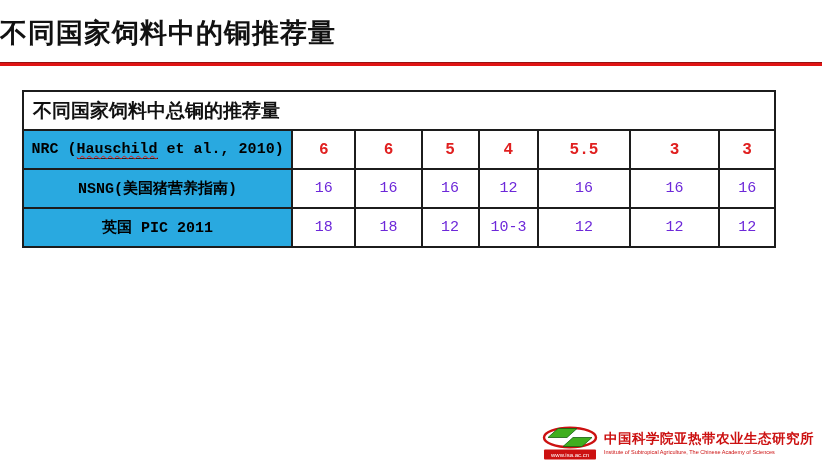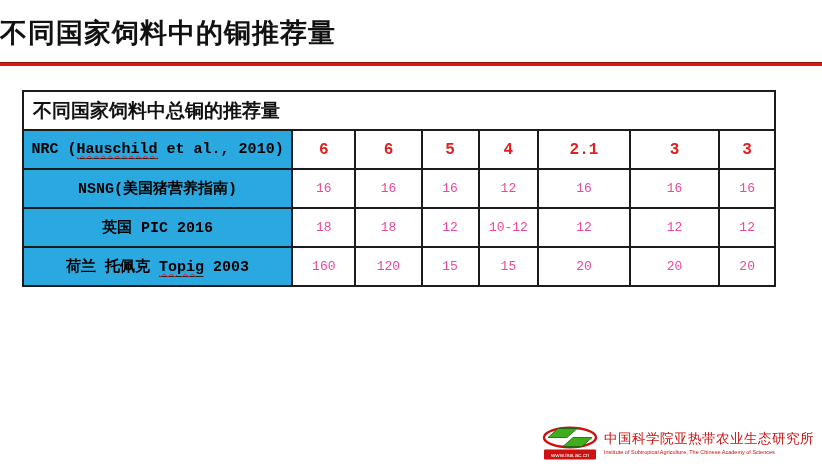--- a/index.html
+++ b/index.html
@@ -67,22 +67,22 @@
   .data-row td { height: 37px; }
   .label-cell {
     background: var(--header-blue, #29a9e0);
     color: #000000;
     font-weight: bold;
     font-size: 15px;
     white-space: nowrap;
   }
   .num-cell {
     background: #ffffff;
-    color: #ec4899;
-    font-size: 13px;
+    color: #6d28d9;
+    font-size: 15px;
   }
   .num-cell.red {
     color: var(--highlight-red, #e02020);
     font-weight: bold;
     font-size: 16px;
   }
   .spellcheck {
     border-bottom: 1px solid #222222;
     text-decoration: underline wavy var(--highlight-red, #e02020);
     text-decoration-thickness: 1px;
@@ -102,21 +102,21 @@
   .emblem .banner { fill: var(--logo-red, #cc1111); }
   .emblem .url-text {
     fill: #ffffff;
     font-size: 6px;
     font-family: "Liberation Sans", sans-serif;
   }
   .logo-text { display: flex; flex-direction: column; line-height: 1.1; }
   .logo-cn {
     color: var(--logo-red, #cc1111);
     font-family: "Liberation Serif", "DejaVu Serif", serif;
-    font-weight: normal;
+    font-weight: bold;
     font-size: 13.5px;
     white-space: nowrap;
     letter-spacing: 0.5px;
   }
   .logo-en {
     color: var(--logo-red, #cc1111);
     font-size: 6px;
     white-space: nowrap;
     transform: scaleX(0.92);
     transform-origin: left center;
@@ -146,53 +146,43 @@
       <tbody>
           <tr class="caption-row">
             <td class="caption-cell" colspan="8">不同国家饲料中总铜的推荐量</td>
           </tr>
           <tr class="data-row">
             <td class="label-cell"><span>NRC (</span><span class="spellcheck">Hauschild</span><span> et al., 2010)</span></td>
             <td class="num-cell red">6</td>
             <td class="num-cell red">6</td>
             <td class="num-cell red">5</td>
             <td class="num-cell red">4</td>
-            <td class="num-cell red">2.1</td>
+            <td class="num-cell red">5.5</td>
             <td class="num-cell red">3</td>
             <td class="num-cell red">3</td>
           </tr>
           <tr class="data-row">
             <td class="label-cell"><span>NSNG(美国猪营养指南)</span></td>
             <td class="num-cell">16</td>
             <td class="num-cell">16</td>
             <td class="num-cell">16</td>
             <td class="num-cell">12</td>
             <td class="num-cell">16</td>
             <td class="num-cell">16</td>
             <td class="num-cell">16</td>
           </tr>
           <tr class="data-row">
-            <td class="label-cell"><span>英国 PIC 2016</span></td>
+            <td class="label-cell"><span>英国 PIC 2011</span></td>
             <td class="num-cell">18</td>
             <td class="num-cell">18</td>
             <td class="num-cell">12</td>
-            <td class="num-cell">10-12</td>
-            <td class="num-cell">12</td>
-            <td class="num-cell">12</td>
-            <td class="num-cell">12</td>
-          </tr>
-          <tr class="data-row">
-            <td class="label-cell"><span>荷兰 托佩克 </span><span class="spellcheck">Topig</span><span> 2003</span></td>
-            <td class="num-cell">160</td>
-            <td class="num-cell">120</td>
-            <td class="num-cell">15</td>
-            <td class="num-cell">15</td>
-            <td class="num-cell">20</td>
-            <td class="num-cell">20</td>
-            <td class="num-cell">20</td>
+            <td class="num-cell">10-3</td>
+            <td class="num-cell">12</td>
+            <td class="num-cell">12</td>
+            <td class="num-cell">12</td>
           </tr>
         </tbody>
     </table>
   </div>
 
   <div class="logo">
     <svg class="emblem" width="56" height="35" viewBox="0 0 56 35">
       <ellipse class="ring" cx="28" cy="11.5" rx="26" ry="9.8"></ellipse>
       <polygon class="leaf" points="16,2.5 35,2.5 25,11.5 6,11.5"></polygon>
       <polygon class="leaf" points="31,11.5 50,11.5 40,20.5 21,20.5"></polygon>

